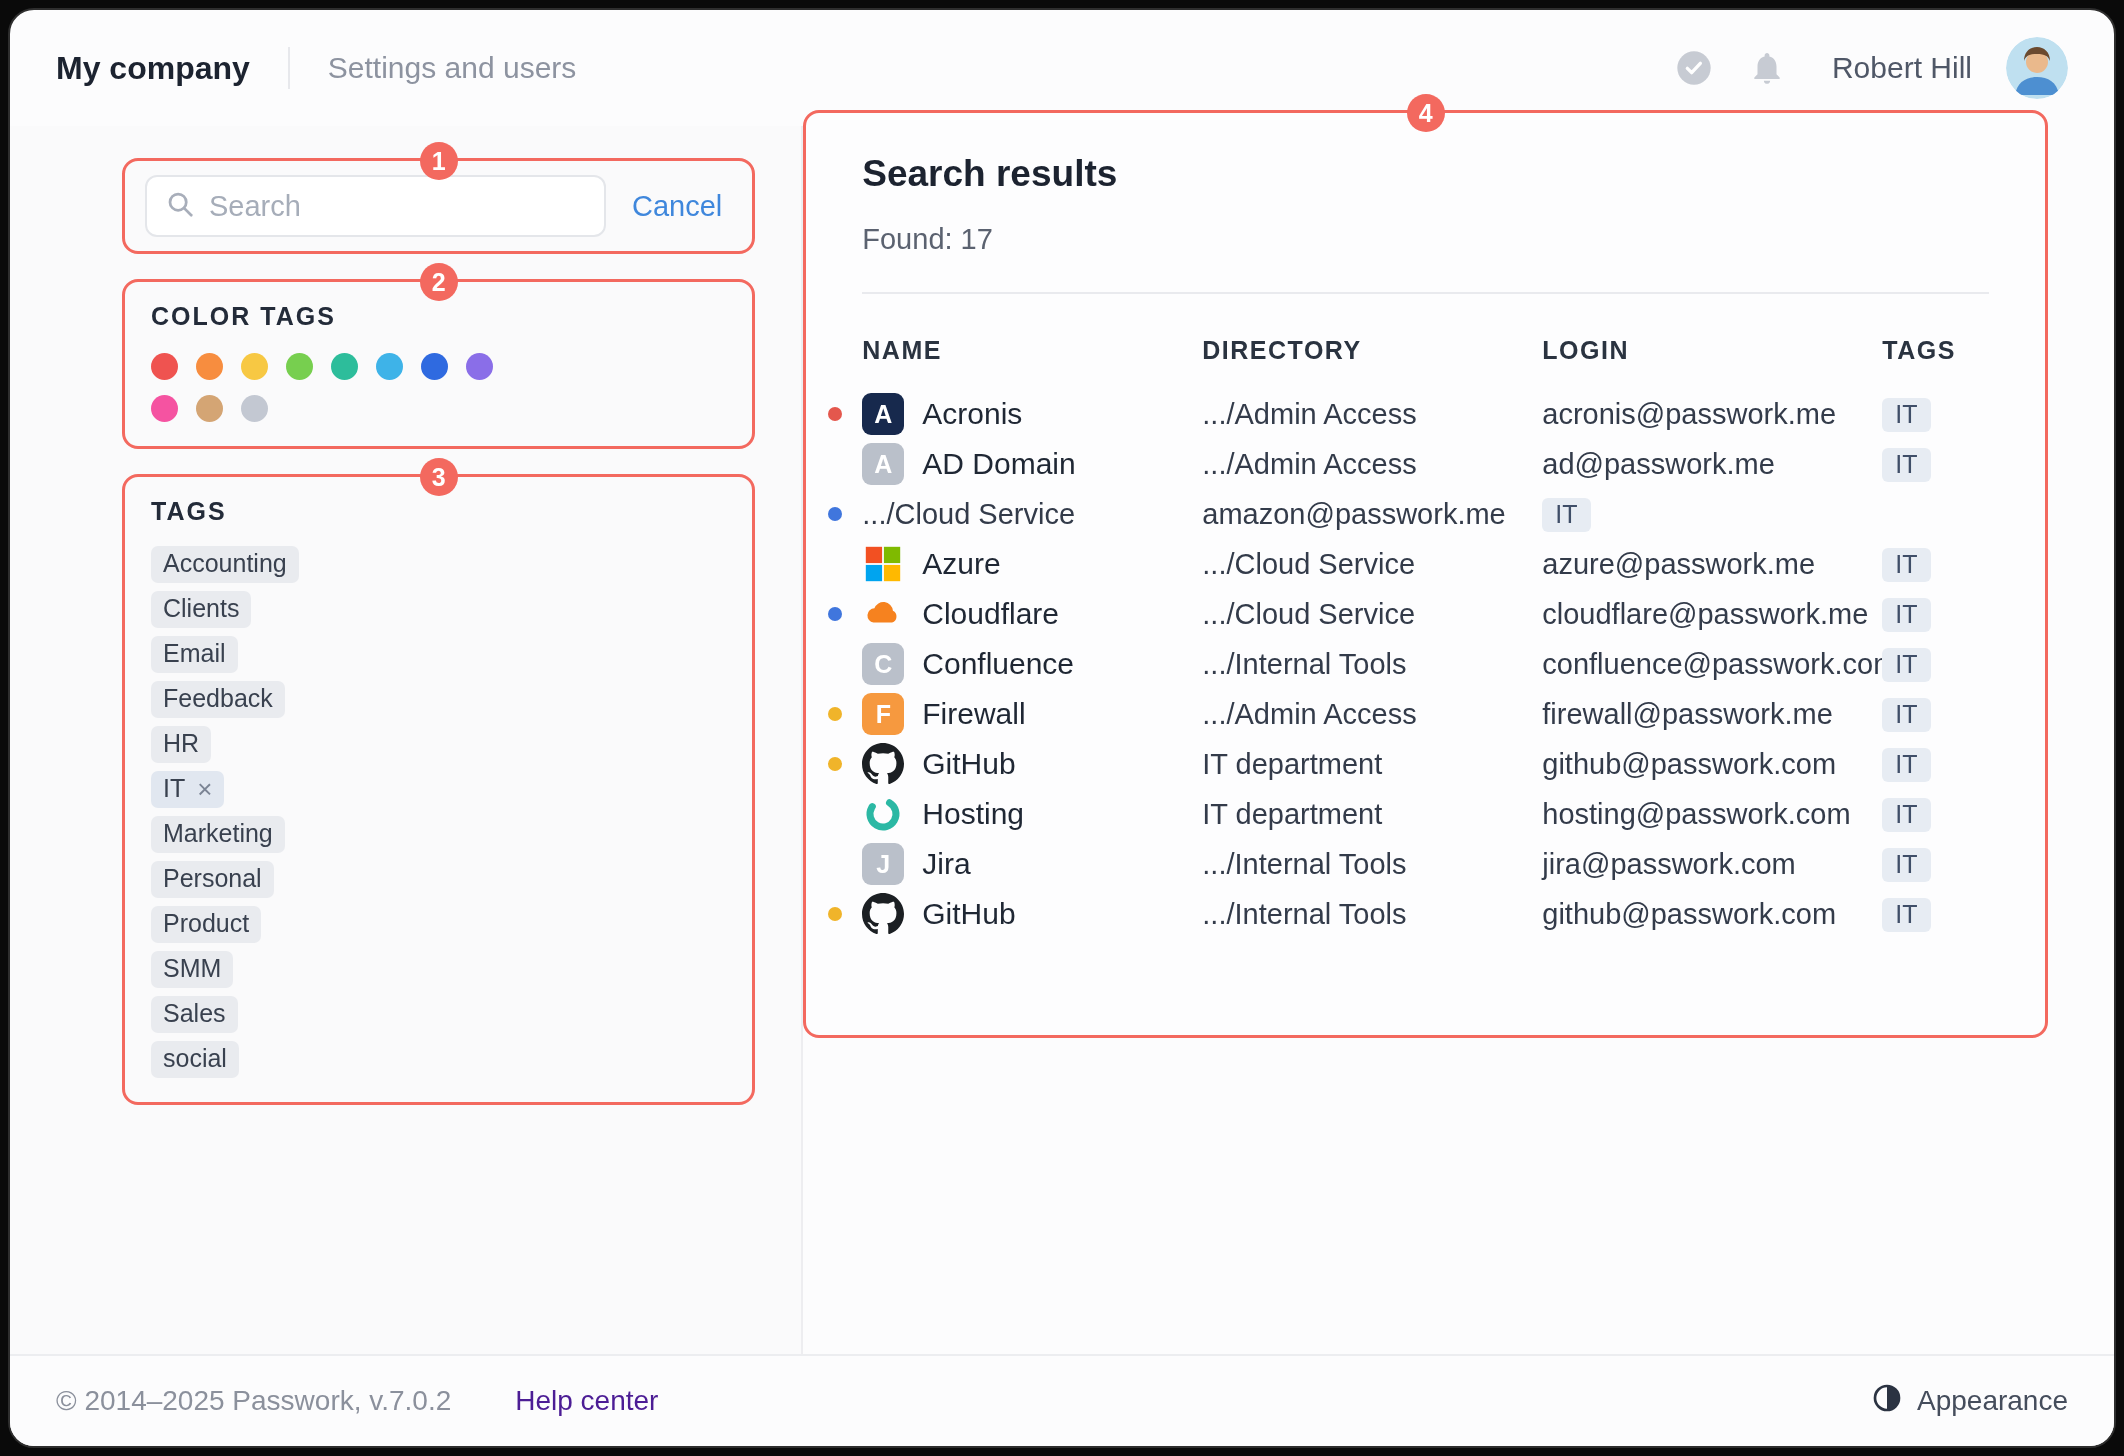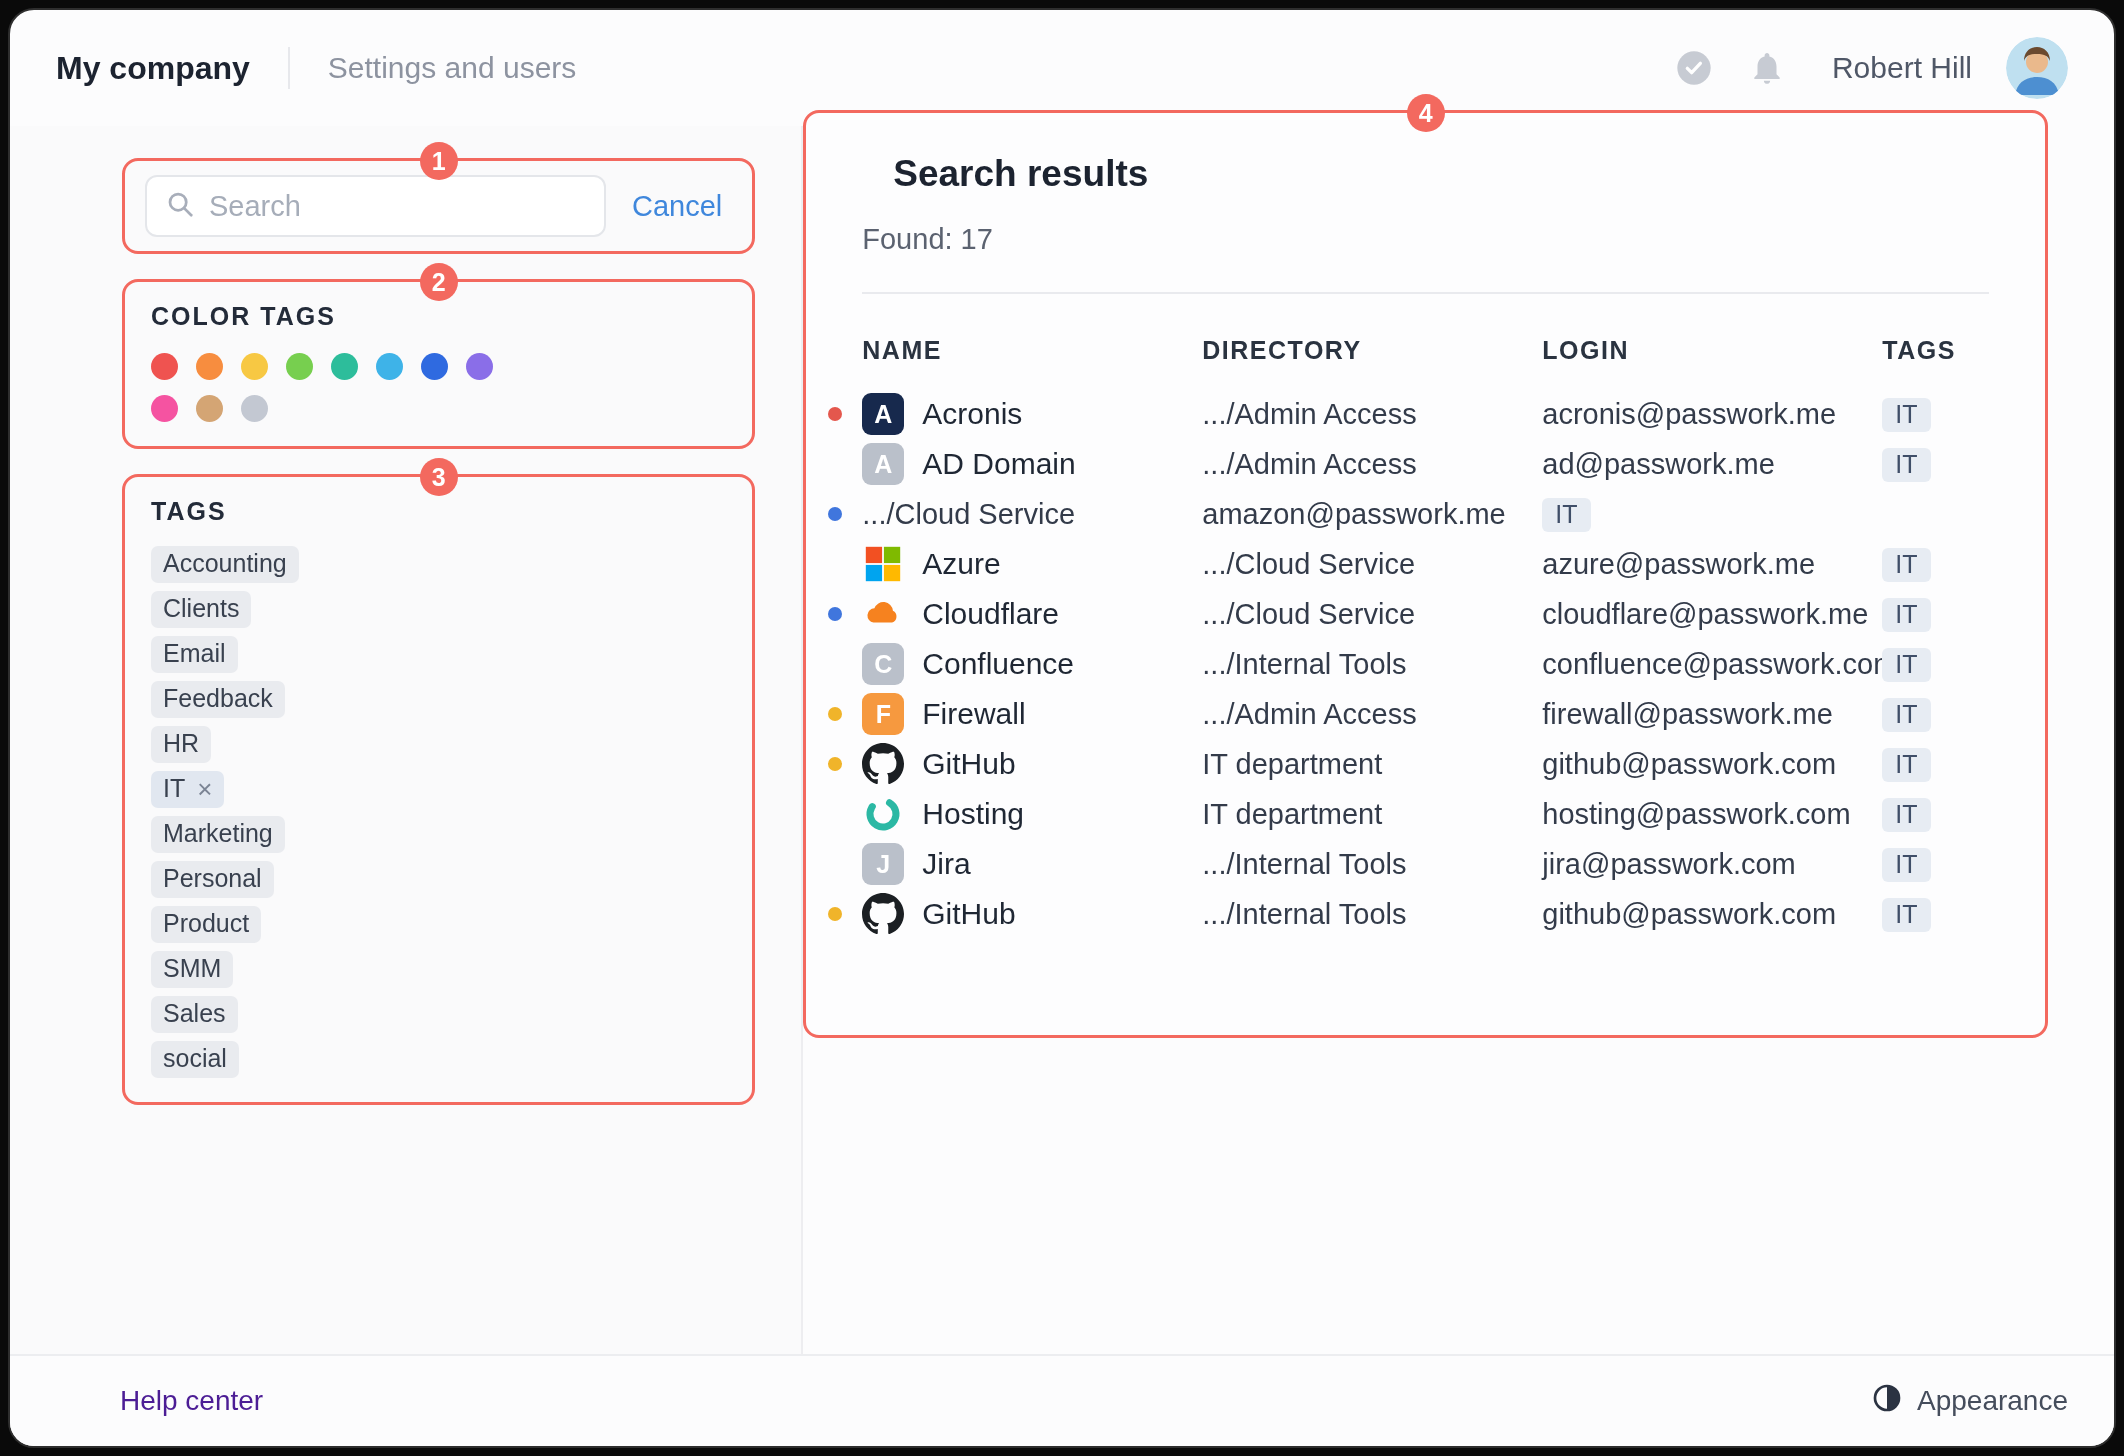--- a/index.html
+++ b/index.html
@@ -45,21 +45,21 @@
   
   .tags-ann { margin-top:25px; padding:20px 26px 24px; }
   .tags-list { margin-top:20px; display:flex; flex-direction:column; align-items:flex-start; gap:8px; }
   .tag-pill { background:#e9ebef; border-radius:7px; padding:3px 12px 5px; font-size:25px; color:#39414f;
               display:flex; align-items:center; cursor:pointer; }
   .tag-pill.selected { background:#e1e7f0; }
   .tag-x { margin-left:12px; color:#7b8494; font-size:26px; line-height:1; }
 
   
   .results-ann { margin-top:-16px; height:928px; padding:40px 56px; background:#fdfdfe; }
-  .results-title { font-size:37px; font-weight:700; color:#1c2330;margin-left:31px; }
+  .results-title { font-size:37px; font-weight:700; color:#1c2330; }
   .found { margin-top:28px; font-size:29px; color:#5b6270; }
   .results-divider { margin-top:36px; height:2px; background:#e9eaee; }
   .table { margin-top:42px; }
   .thead, .trow { display:grid; grid-template-columns:340px 340px 340px 1fr; align-items:center; }
   .thead { font-size:25px; font-weight:700; letter-spacing:1.5px; color:#2a3340; margin-bottom:24px; }
   .trow { height:50px; position:relative; cursor:pointer; }
   .row-dot { position:absolute; left:-34px; top:50%; transform:translateY(-50%); width:14px; height:14px; border-radius:50%; }
   .name-cell { display:flex; align-items:center; gap:18px; font-size:30px; color:#1f2734; min-width:0; }
   .cell { font-size:29px; color:#333b4a; }
   .icon-box { width:42px; height:42px; border-radius:9px; display:flex; align-items:center; justify-content:center;
@@ -302,20 +302,21 @@
                 <div><span class="tag-badge">IT</span></div>
               </div>
             </div>
         </div>
       </div>
     </div>
 
   </div>
 
   <div class="footer">
+    <span class="copyright">© 2014–2025 Passwork, v.7.0.2</span>
     <a class="help-link">Help center</a>
     <span class="appearance">
       <span>
         <svg width="32" height="32" viewBox="0 0 24 24">
             <circle cx="12" cy="12" r="9" fill="none" stroke="#2b3342" stroke-width="2"></circle>
             <path d="M12 3a9 9 0 0 1 0 18z" fill="#2b3342"></path>
           </svg>
       </span>
       <span>Appearance</span>
     </span>

